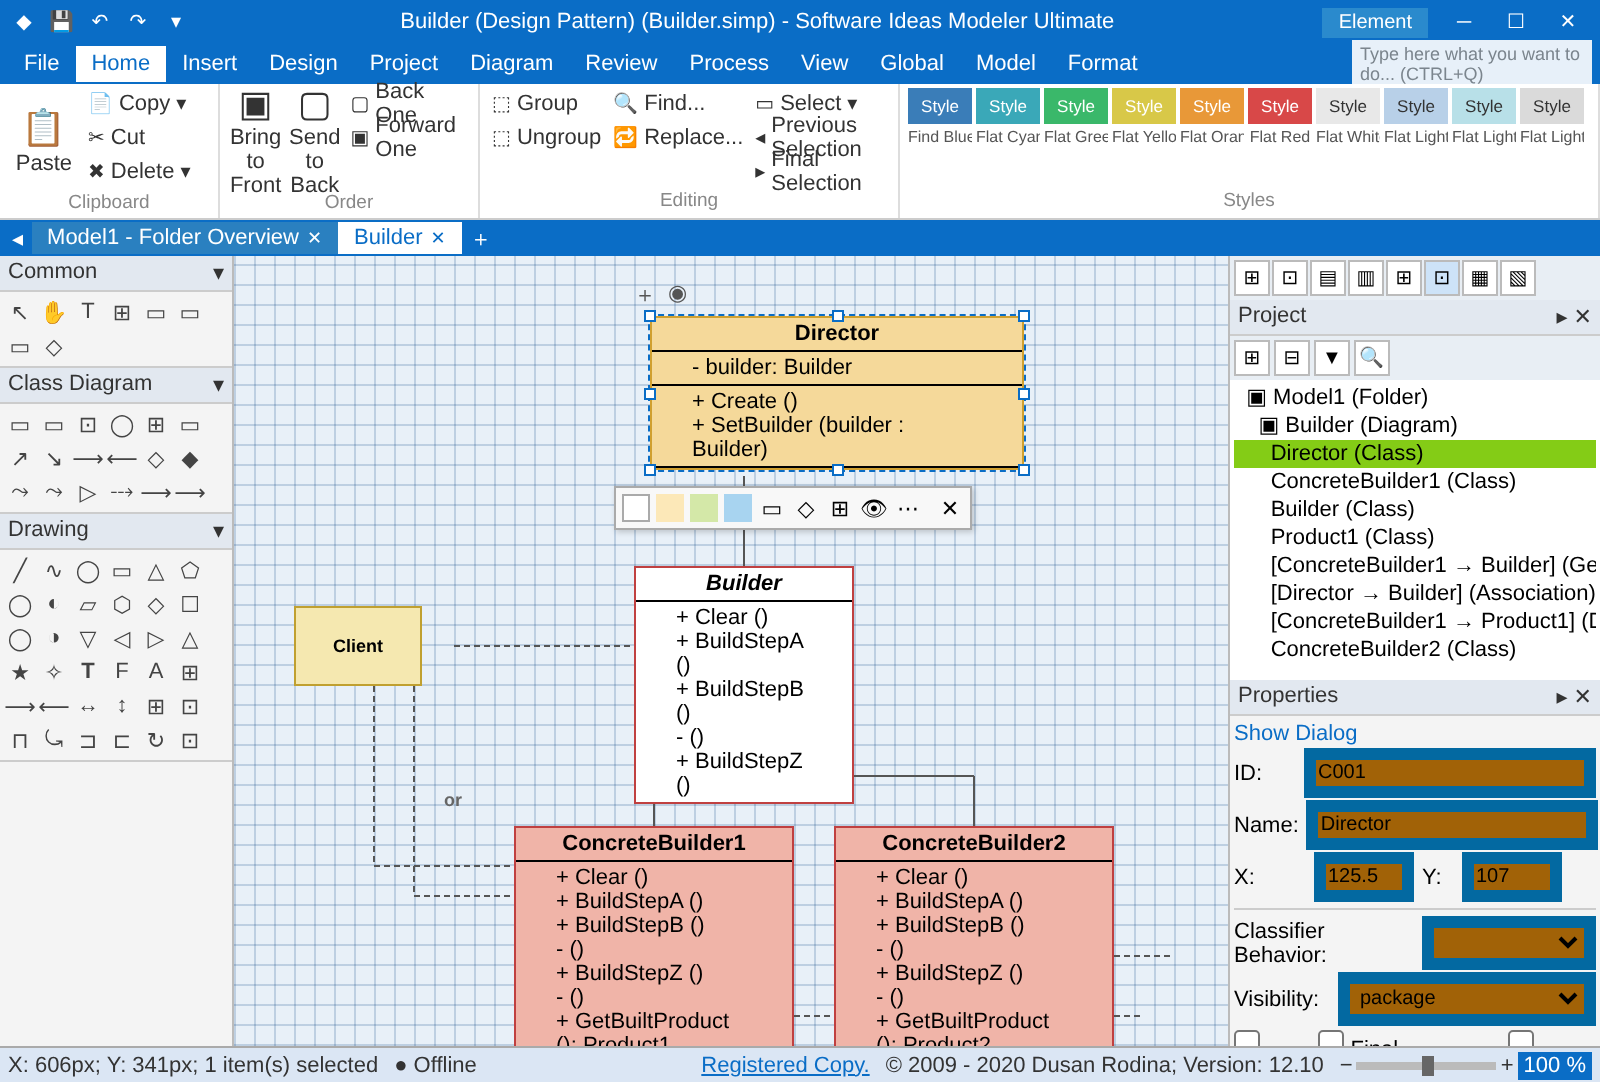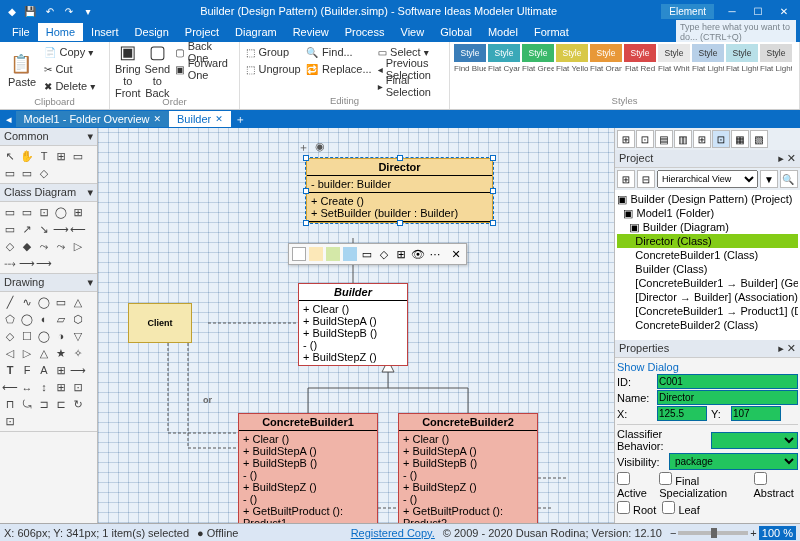--- a/index.html
+++ b/index.html
@@ -26,28 +26,28 @@
 .smbtn{display:flex;align-items:center;gap:3px;font-size:10px;color:#333;height:16px;padding:0 2px}
 .col{display:flex;flex-direction:column;gap:1px}
 .style-swatch{width:32px;height:18px;display:flex;align-items:center;justify-content:center;font-size:8.5px;border:1px solid}
 .style-row{display:flex;gap:2px}
 .style-lbl{font-size:8px;color:#555;width:32px;text-align:center;white-space:nowrap;overflow:hidden}
 .tabbar{height:18px;background:#0a6dc6;display:flex;align-items:center;padding:0 2px;gap:0}
 .dtab{padding:2px 8px;font-size:10px;color:#fff;background:#2a80c0;display:flex;align-items:center;gap:4px}
 .dtab.active{background:#fff;color:#0a6dc6}
 .dtab .x{font-size:9px}
 .main{flex:1;display:flex;overflow:hidden}
-.leftpanel{width:98px;background:#f4f4f4;border-right:1px solid #bbb;display:flex;flex-direction:column;overflow:hidden}
+.leftpanel{width:117px;background:#f4f4f4;border-right:1px solid #bbb;display:flex;flex-direction:column;overflow:hidden}
 .phead{background:#e2e8f0;padding:2px 4px;font-size:10px;color:#333;border-bottom:1px solid #ccc;display:flex;justify-content:space-between}
 .toolgrid{display:flex;flex-wrap:wrap;padding:2px;gap:1px;border-bottom:1px solid #ccc}
 .toolgrid span{width:16px;height:16px;display:flex;align-items:center;justify-content:center;font-size:11px;color:#444}
 .canvas{flex:1;background:linear-gradient(0deg,#e8f0f8,#e8f0f8),repeating-linear-gradient(0deg,#d0dce8 0 1px,transparent 1px 10px),repeating-linear-gradient(90deg,#d0dce8 0 1px,transparent 1px 10px);background-blend-mode:multiply;position:relative;overflow:hidden}
 .uml{position:absolute;border:1px solid;font-size:9px}
 .uml .hd{text-align:center;font-weight:bold;padding:2px;border-bottom:1px solid}
-.uml .sec{padding:2px 4px;border-bottom:1px solid;line-height:12px}
+.uml .sec{padding:2px 20px;border-bottom:1px solid;line-height:12px}
 .uml .sec:last-child{border-bottom:none}
 .client{left:30px;top:175px;width:64px;height:40px;background:#f5e8b0;border-color:#c0a030;display:flex;align-items:center;justify-content:center;font-weight:bold}
 .director{left:208px;top:30px;width:187px;background:#f5d99a;border-color:#d0a030}
 .director{outline:1px dashed #0a6dc6}
 .handles span{position:absolute;width:6px;height:6px;background:#fff;border:1px solid #0a6dc6}
 .builder{left:200px;top:155px;width:110px;background:#fff;border-color:#c04040}
 .cb1{left:140px;top:285px;width:140px;background:#f0b4a8;border-color:#c04040}
 .cb2{left:300px;top:285px;width:140px;background:#f0b4a8;border-color:#c04040}
 .mini-toolbar{position:absolute;left:190px;top:115px;background:#f8f8f8;border:1px solid #aaa;padding:3px;display:flex;gap:3px;font-size:10px;box-shadow:1px 1px 3px rgba(0,0,0,.2)}
 .mini-toolbar span{width:14px;height:14px;display:inline-flex;align-items:center;justify-content:center}
@@ -55,21 +55,21 @@
 .or{position:absolute;left:105px;top:267px;font-size:9px;color:#666;font-weight:bold}
 .rightpanel{width:186px;background:#f4f4f4;border-left:1px solid #bbb;display:flex;flex-direction:column;overflow:hidden}
 .rtoolbar{display:flex;gap:1px;padding:2px;background:#e8eef4}
 .rtoolbar span{width:18px;height:18px;border:1px solid #bbb;background:#fff;display:flex;align-items:center;justify-content:center;font-size:10px}
 .tree{flex:0 0 150px;overflow:auto;background:#fff;font-size:9.5px;line-height:14px;padding:2px}
 .tree div{white-space:nowrap;overflow:hidden;text-overflow:clip}
 .tree .sel{background:#84cc16}
 .props{flex:1;background:#f4f4f4;overflow:auto;padding:2px}
 .prow{display:flex;align-items:center;gap:4px;margin:1px 0;font-size:10px}
 .prow label{width:36px}
-.prow input,.prow select{flex:1;font-size:10px;border:1px solid #0369a1;padding:1px;background:#22c55e}
+.prow input,.prow select{flex:1;font-size:10px;border:6px solid #0369a1;padding:1px;background:#a16207}
 .prow .half{width:50px;flex:none}
 .chk{display:flex;gap:6px;font-size:9.5px;margin-top:2px}
 .statusbar{height:18px;background:#dbe6f4;border-top:1px solid #aaa;display:flex;align-items:center;padding:0 4px;font-size:9.5px;color:#333;gap:8px}
 .statusbar .flex{flex:1}
 .statusbar a{color:#0a6dc6;text-decoration:underline}
 .zoom{display:flex;align-items:center;gap:2px}
 .zoom .track{width:70px;height:4px;background:#bbb;position:relative}
 .zoom .thumb{position:absolute;left:33px;top:-3px;width:6px;height:10px;background:#666}
 .floaticons{position:absolute;left:200px;top:12px;font-size:11px;color:#555;display:flex;gap:6px}
 </style>
@@ -373,31 +373,30 @@
         <span>▦</span>
         <span>▧</span>
     </div>
     <div class="phead">
         <span>Project</span>
         <span>▸ ✕</span>
       </div>
     <div class="rtoolbar" style="gap:2px">
       <span>⊞</span>
         <span>⊟</span>
-      <select style="flex:1;font-size:9px"><option>Hierarchical View</option></select>
       <span>▼</span>
         <span>🔍</span>
     </div>
     <div class="tree" id="tree">
-        <div>▣&nbsp;Builder&nbsp;(Design&nbsp;Pattern)&nbsp;(Project)</div>
         <div>&nbsp;&nbsp;▣&nbsp;Model1&nbsp;(Folder)</div>
         <div>&nbsp;&nbsp;&nbsp;&nbsp;▣&nbsp;Builder&nbsp;(Diagram)</div>
         <div class="sel">&nbsp;&nbsp;&nbsp;&nbsp;&nbsp;&nbsp;Director&nbsp;(Class)</div>
         <div>&nbsp;&nbsp;&nbsp;&nbsp;&nbsp;&nbsp;ConcreteBuilder1&nbsp;(Class)</div>
         <div>&nbsp;&nbsp;&nbsp;&nbsp;&nbsp;&nbsp;Builder&nbsp;(Class)</div>
+        <div>&nbsp;&nbsp;&nbsp;&nbsp;&nbsp;&nbsp;Product1&nbsp;(Class)</div>
         <div>&nbsp;&nbsp;&nbsp;&nbsp;&nbsp;&nbsp;[ConcreteBuilder1&nbsp;→&nbsp;Builder]&nbsp;(General…</div>
         <div>&nbsp;&nbsp;&nbsp;&nbsp;&nbsp;&nbsp;[Director&nbsp;→&nbsp;Builder]&nbsp;(Association)</div>
         <div>&nbsp;&nbsp;&nbsp;&nbsp;&nbsp;&nbsp;[ConcreteBuilder1&nbsp;→&nbsp;Product1]&nbsp;(Depen…</div>
         <div>&nbsp;&nbsp;&nbsp;&nbsp;&nbsp;&nbsp;ConcreteBuilder2&nbsp;(Class)</div>
       </div>
 
     <div class="phead">
         <span>Properties</span>
         <span>▸ ✕</span>
       </div>

